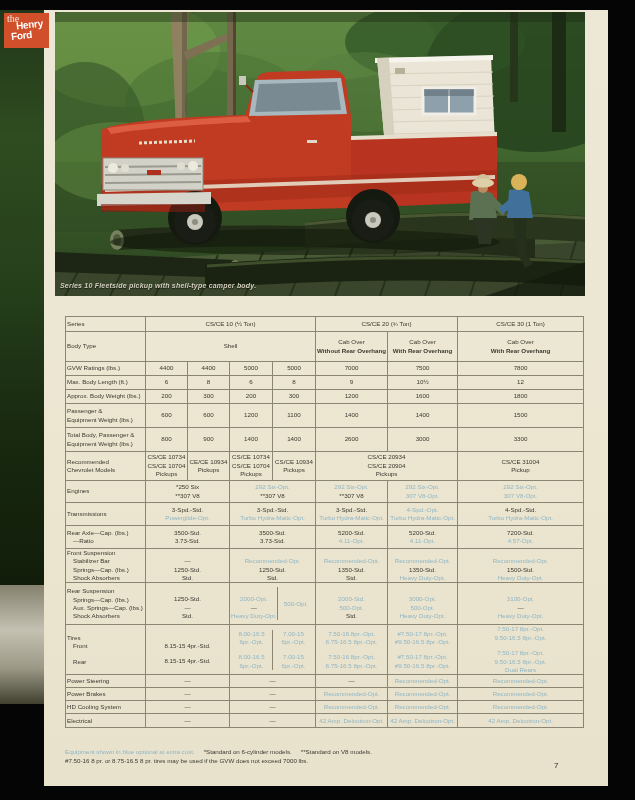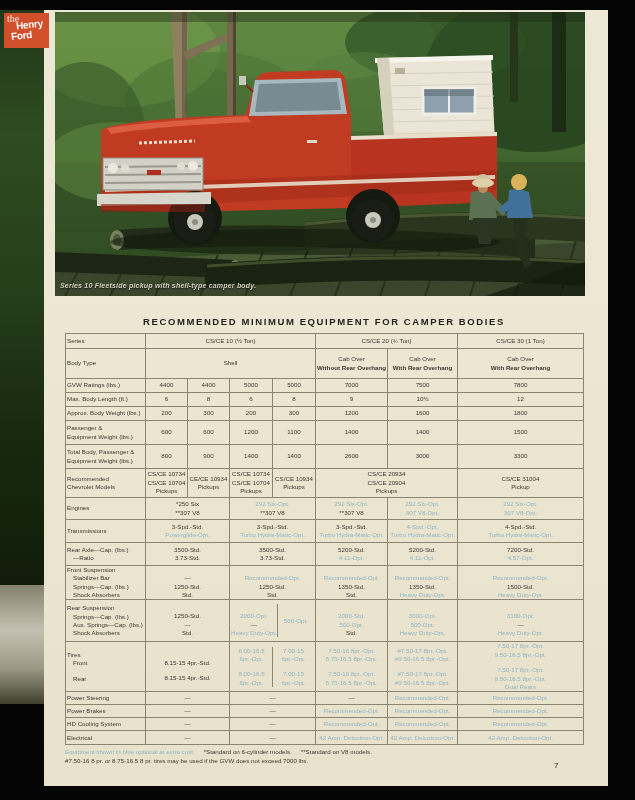--- a/index.html
+++ b/index.html
@@ -175,21 +175,20 @@
         <circle cx="464" cy="170" r="8" fill="#d9b25a"></circle>
         <path d="M456,170 Q464,186 472,170 Z" fill="#d9b25a"></path>
       </g>
       <path d="M430,284 L530,250 L530,284 Z" fill="#121a0c" opacity=".7"></path>
       <rect width="530" height="10" fill="#1c2b14" opacity=".4"></rect>
     </svg>
     <div class="caption">Series 10 Fleetside pickup with shell-type camper body.</div>
   </div>
 
   <div class="content">
-    <div class="tbl-title">RECOMMENDED MINIMUM EQUIPMENT FOR CAMPER BODIES</div>
     <table class="equip" id="equip-table">
       <colgroup>
         <col style="width:80px">
           <col style="width:42px">
           <col style="width:42px">
           <col style="width:43px">
         <col style="width:43px">
           <col style="width:72px">
           <col style="width:70px">
           <col style="width:126px">

